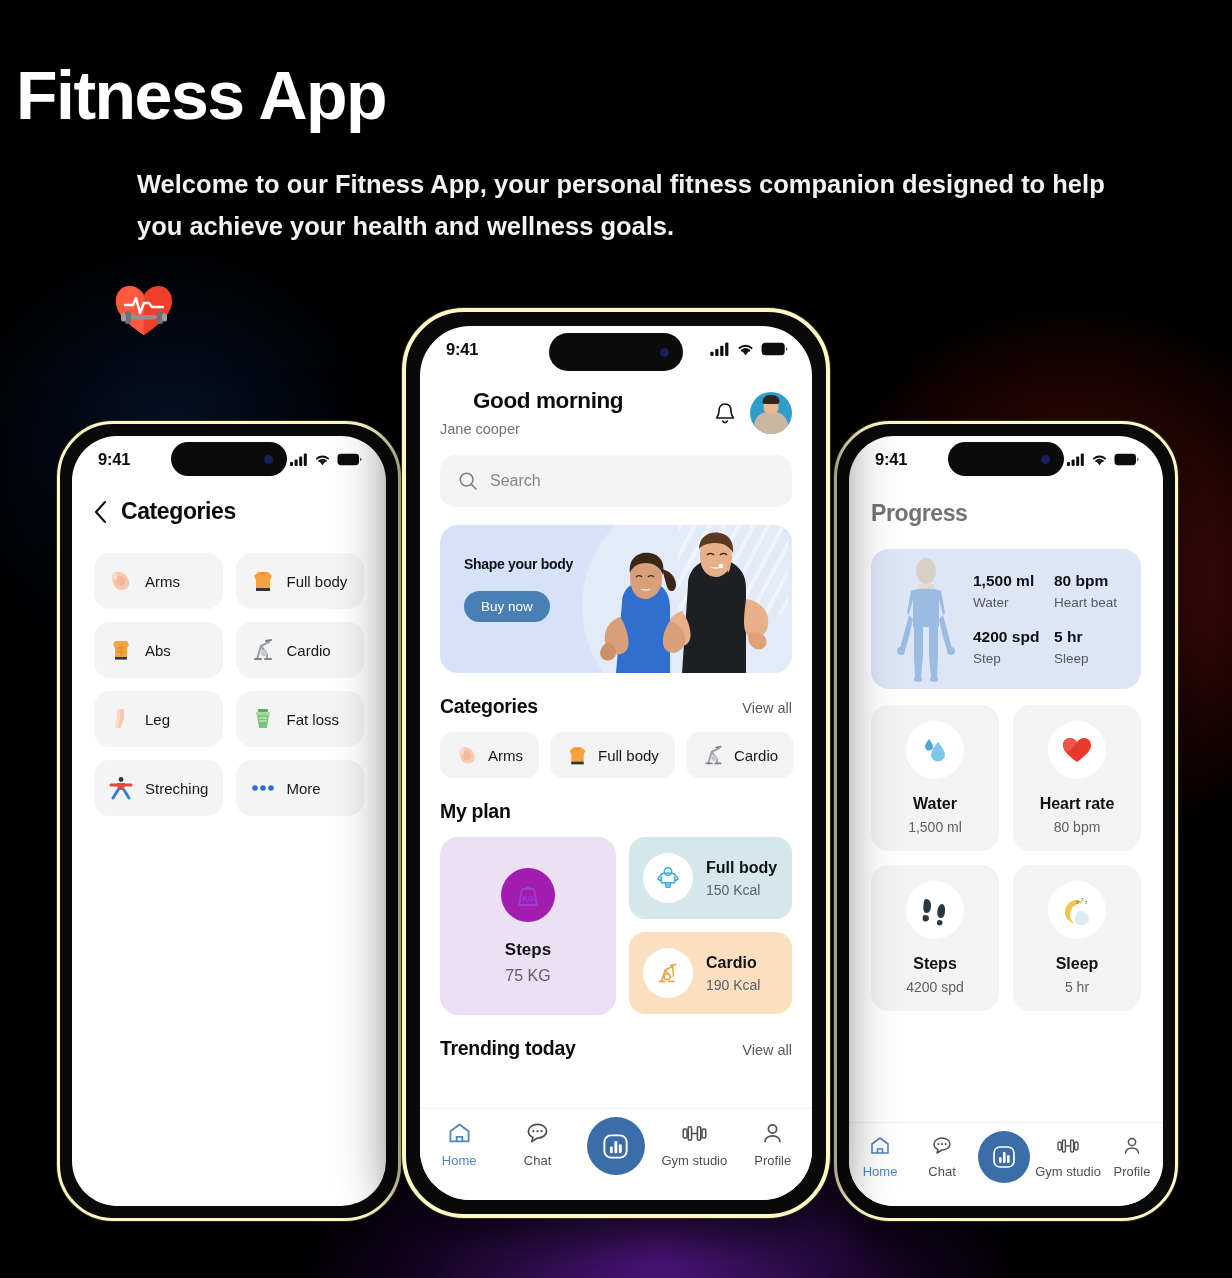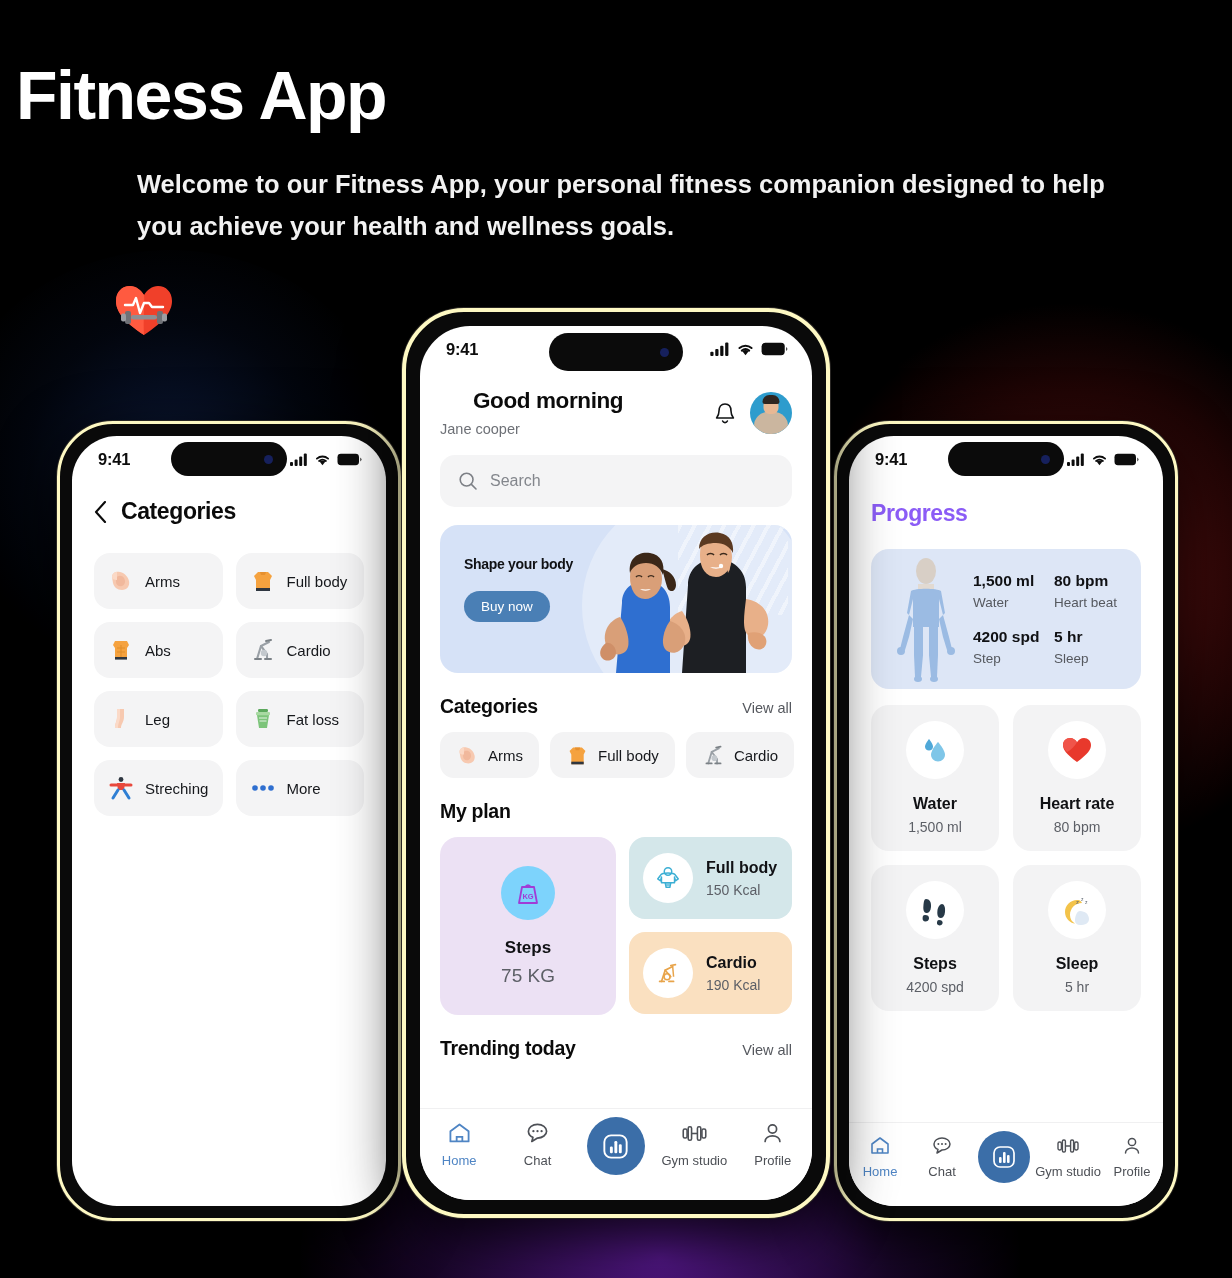--- a/index.html
+++ b/index.html
@@ -154,25 +154,25 @@
   }
   .chip-label { font-size: 15px; color: #16181c; }
 
   
   .plan-grid { display: flex; gap: 13px; margin-top: 14px; }
   .plan-big {
     width: 176px; height: 178px; background: #ece1f4; border-radius: 18px;
     display: flex; flex-direction: column; align-items: center; justify-content: center;
   }
   .plan-icon-circ {
-    width: 54px; height: 54px; border-radius: 50%; background: #7dd3fc;
+    width: 54px; height: 54px; border-radius: 50%; background: #a21caf;
     display: flex; align-items: center; justify-content: center;
   }
   .plan-big-title { font-size: 17px; font-weight: bold; color: #101114; margin-top: 18px; }
-  .plan-big-sub { font-size: 19px; color: #5c5f66; margin-top: 7px; }
+  .plan-big-sub { font-size: 16px; color: #5c5f66; margin-top: 7px; }
   .plan-col { display: flex; flex-direction: column; gap: 13px; flex: 1; }
   .plan-small {
     height: 82px; border-radius: 16px; display: flex; align-items: center; gap: 13px; padding: 0 14px;
   }
   .plan-small.teal { background: #d4e7ea; }
   .plan-small.peach { background: #fae0c0; }
   .ps-circ { width: 50px; height: 50px; border-radius: 50%; background: #fff; display: flex; align-items: center; justify-content: center; flex: none; }
   .ps-title { font-size: 16px; font-weight: bold; color: #101114; }
   .ps-sub { font-size: 14px; color: #5c5f66; margin-top: 5px; }
 
@@ -196,21 +196,21 @@
   .topbar { display: flex; align-items: center; gap: 14px; margin-top: 16px; }
   .topbar-title { font-size: 23px; font-weight: bold; color: #0b0b0b; letter-spacing: -0.4px; }
   .cat-grid { display: grid; grid-template-columns: 1fr 1fr; gap: 13px; margin-top: 28px; }
   .cat-card {
     background: #f4f4f5; border-radius: 16px; height: 56px; display: flex;
     align-items: center; gap: 11px; padding: 0 14px;
   }
   .cat-label { font-size: 15px; color: #16181c; }
 
   
-  .prog-title { font-size: 23px; font-weight: bold; color: #8b5cf6; margin-top: 18px; letter-spacing: -0.4px; }
+  .prog-title { font-size: 23px; font-weight: bold; color: #737373; margin-top: 18px; letter-spacing: -0.4px; }
   .body-card {
     margin-top: 22px; height: 140px; background: #dde6f6; border-radius: 18px;
     display: flex; align-items: center; padding: 0 6px 0 14px; position: relative; overflow: hidden;
   }
   .body-fig { width: 82px; height: 125px; flex: none; }
   .body-stats { display: grid; grid-template-columns: 1fr 1fr; row-gap: 18px; flex: 1; padding-left: 6px; }
   .bs-val { font-size: 15.5px; font-weight: bold; color: #101114; }
   .bs-lbl { font-size: 13.5px; color: #55585e; margin-top: 5px; }
   .metric-grid { display: grid; grid-template-columns: 1fr 1fr; gap: 14px; margin-top: 16px; }
   .metric-card {

